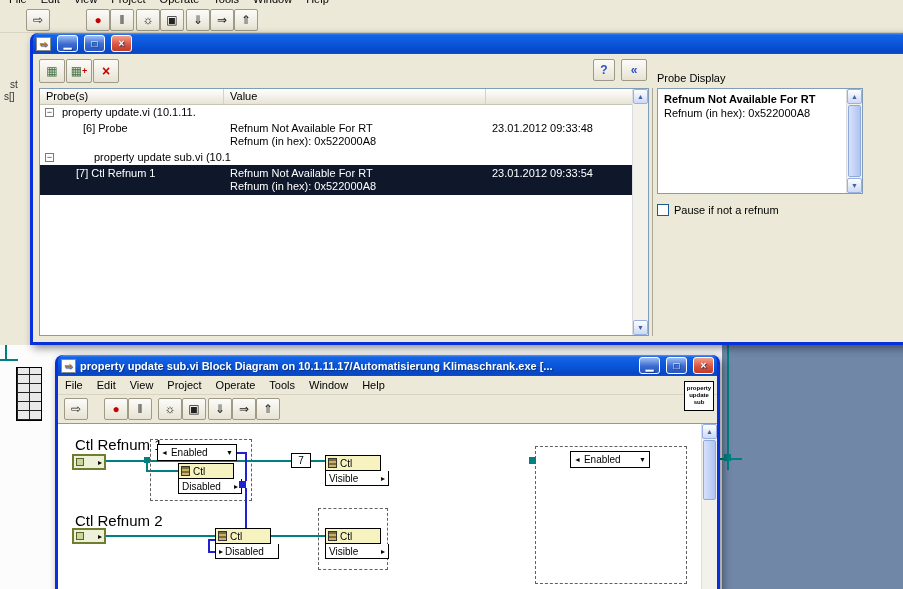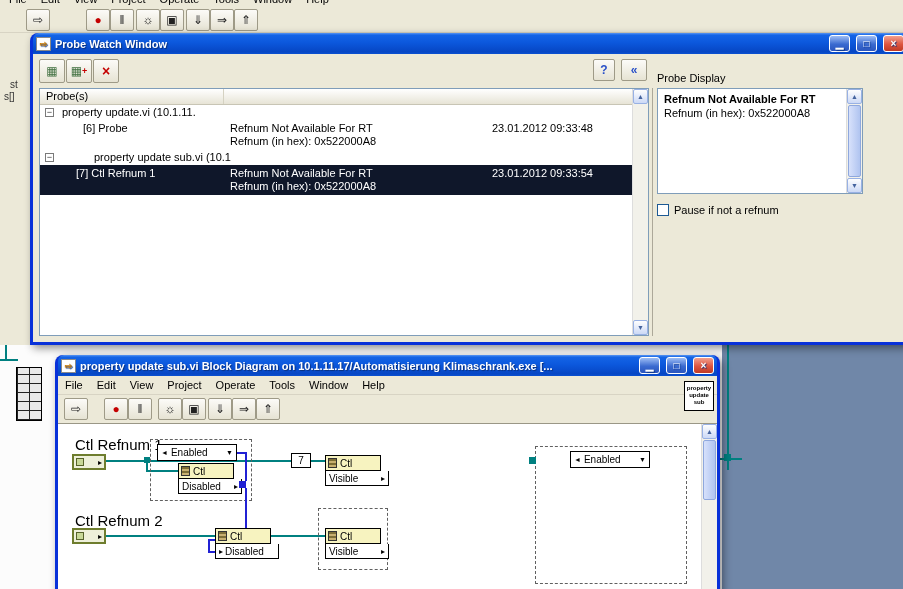--- a/index.html
+++ b/index.html
@@ -130,21 +130,20 @@
 
 <div class="abs" style="left:722px;top:345px;width:181px;height:244px;background:#7087a8;">
   <div class="wv" style="left:5px;top:0;height:125px;"></div>
   <div class="wh" style="left:-2px;top:113px;width:22px;"></div>
   <div class="handle" style="left:2px;top:109px;"></div>
 </div>
 
 <div class="win" style="left:30px;top:33px;width:880px;height:312px;z-index:10;">
   <div class="titlebar">
     <span class="wicon">⇨</span>
-    <span class="t">Probe Watch Window</span>
     <span class="tbtn">▁</span>
     <span class="tbtn">□</span>
     <span class="tbtn close">×</span>
   </div>
   <div class="wbody" style="height:288px;">
 
     <div class="tb" style="left:6px;top:5px;width:26px;height:24px;color:#3f6f3f;">
       <span>▦</span>
     </div>
     <div class="tb" style="left:33px;top:5px;width:26px;height:24px;color:#3f6f3f;">
@@ -157,20 +156,21 @@
     <div class="tb" style="left:560px;top:5px;width:22px;height:22px;">
       <span style="font-weight:bold;color:#2a50c8;">?</span>
     </div>
     <div class="tb" style="left:588px;top:5px;width:26px;height:22px;">
       <span style="font-weight:bold;color:#2a50c8;">«</span>
     </div>
 
     <div class="field abs" style="left:6px;top:34px;width:610px;height:248px;">
       <div class="hdr">
         <div style="width:184px;">Probe(s)</div>
+        <div style="width:262px;">Value</div>
       </div>
 
       <div class="row" style="height:15px;">
         <span class="treebox" style="left:5px;top:3px;">−</span>
         <span class="abs" style="left:22px;top:1px;">property update.vi (10.1.11.</span>
       </div>
       <div class="row" style="height:30px;">
         <span class="abs" style="left:36px;top:2px;padding-left:7px;">[6] Probe</span>
         <div class="abs" style="left:190px;top:2px;line-height:13px;">
           <div>Refnum Not Available For RT</div>

